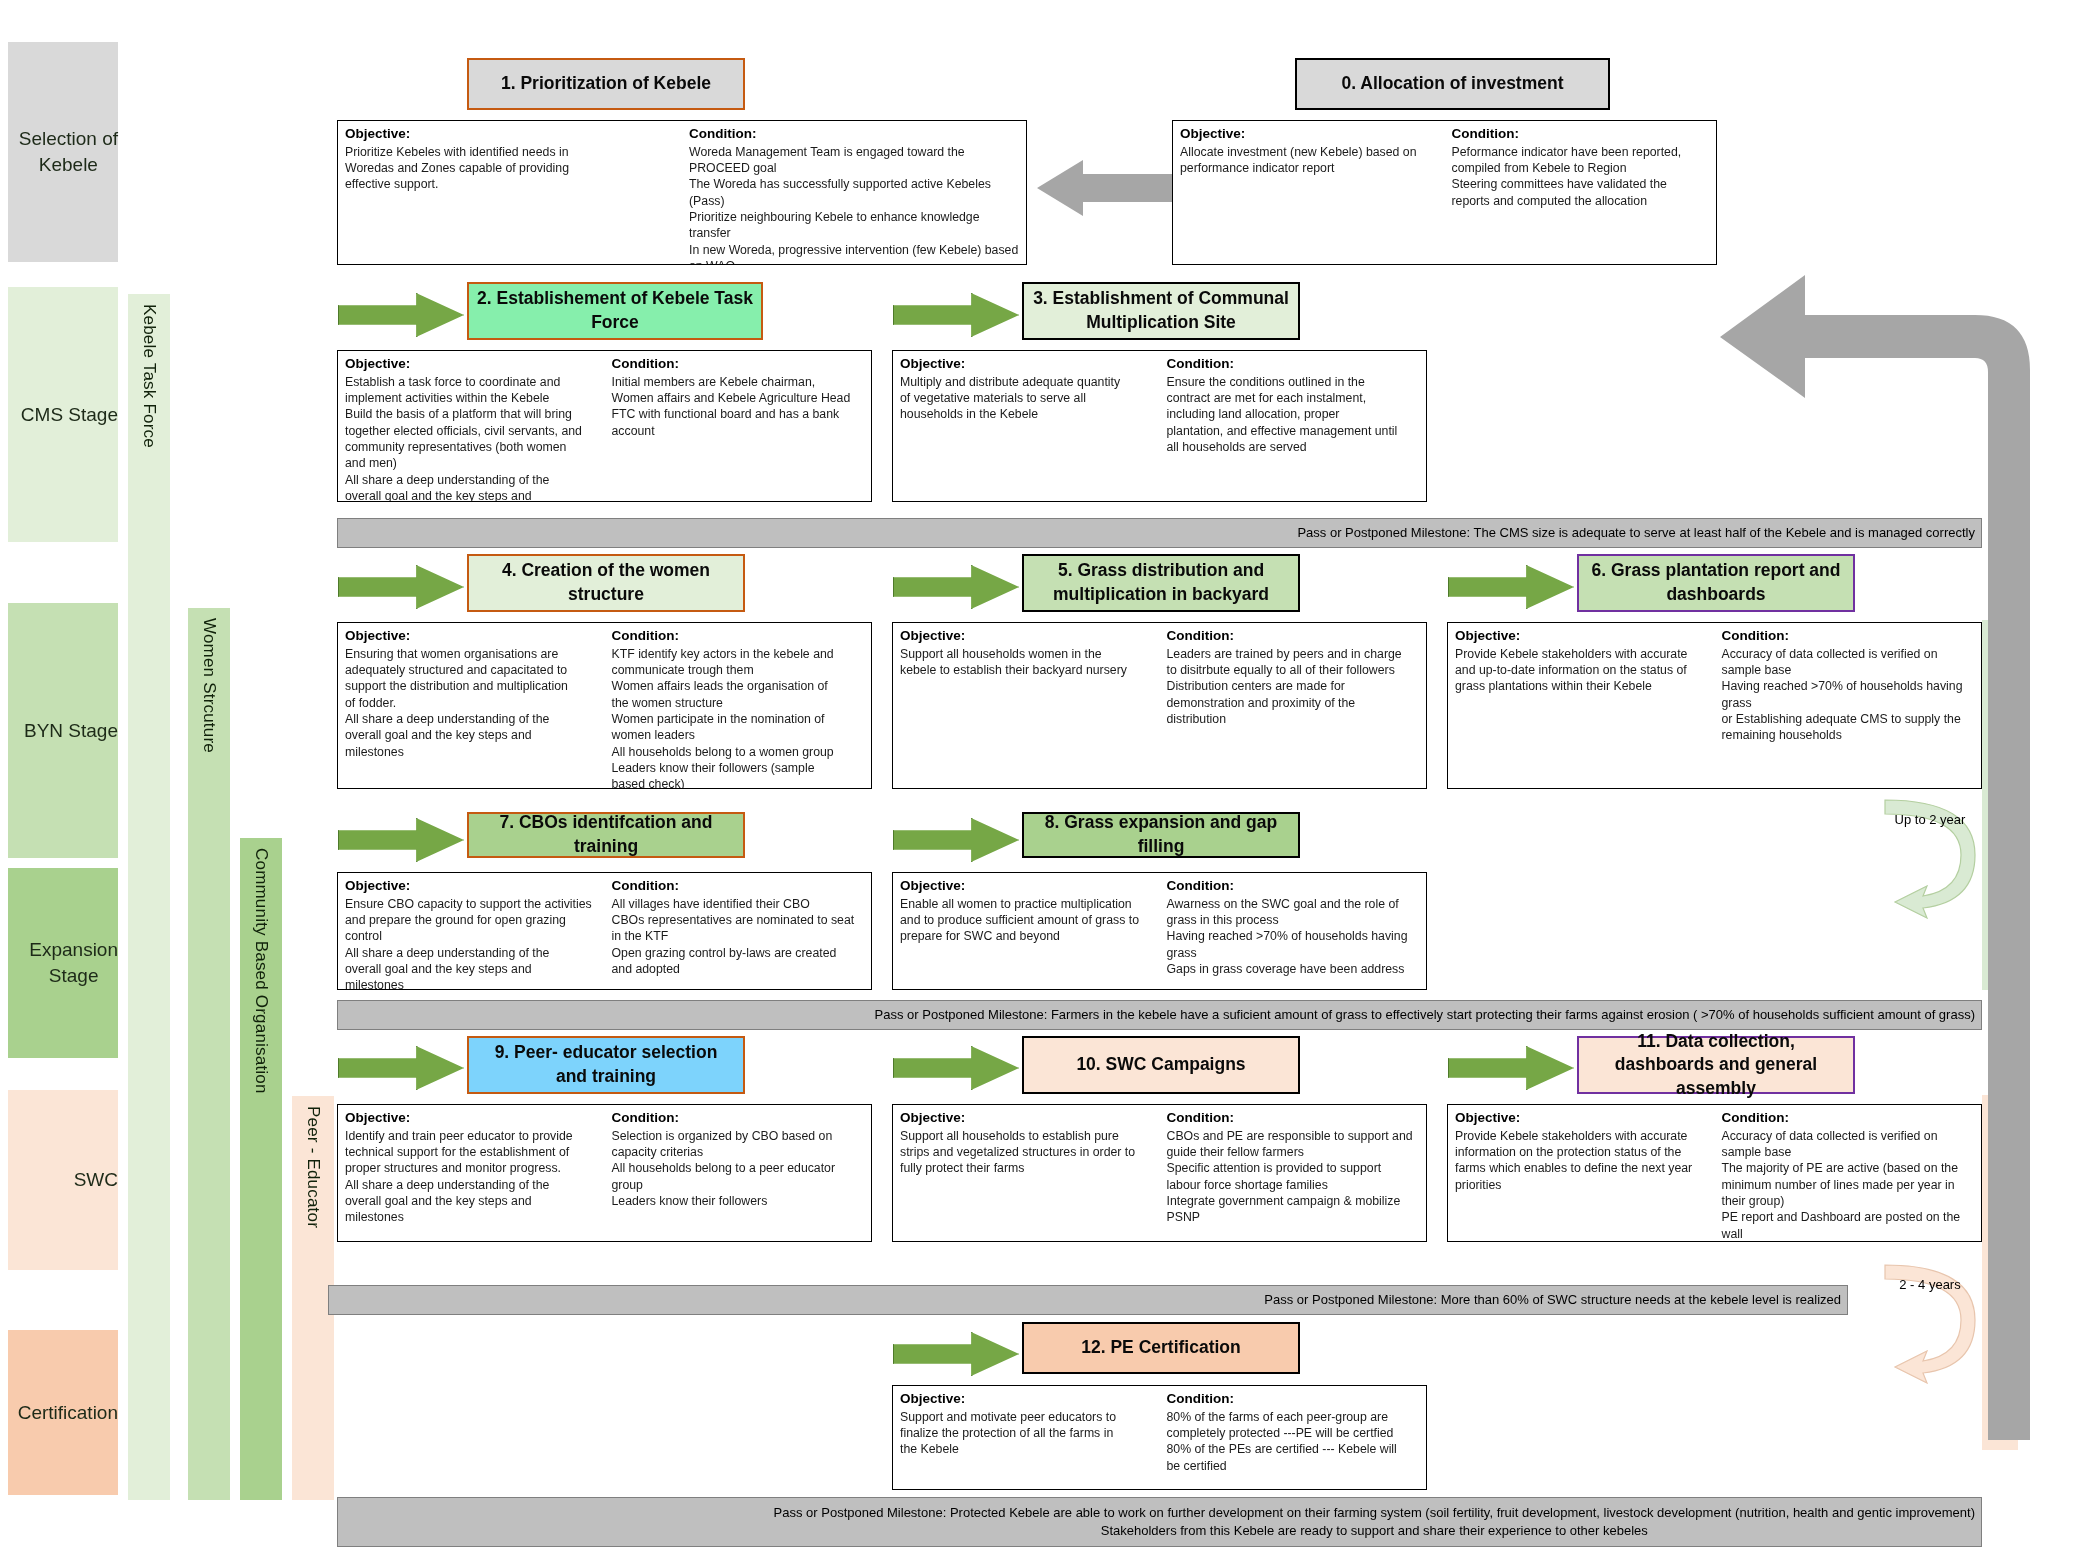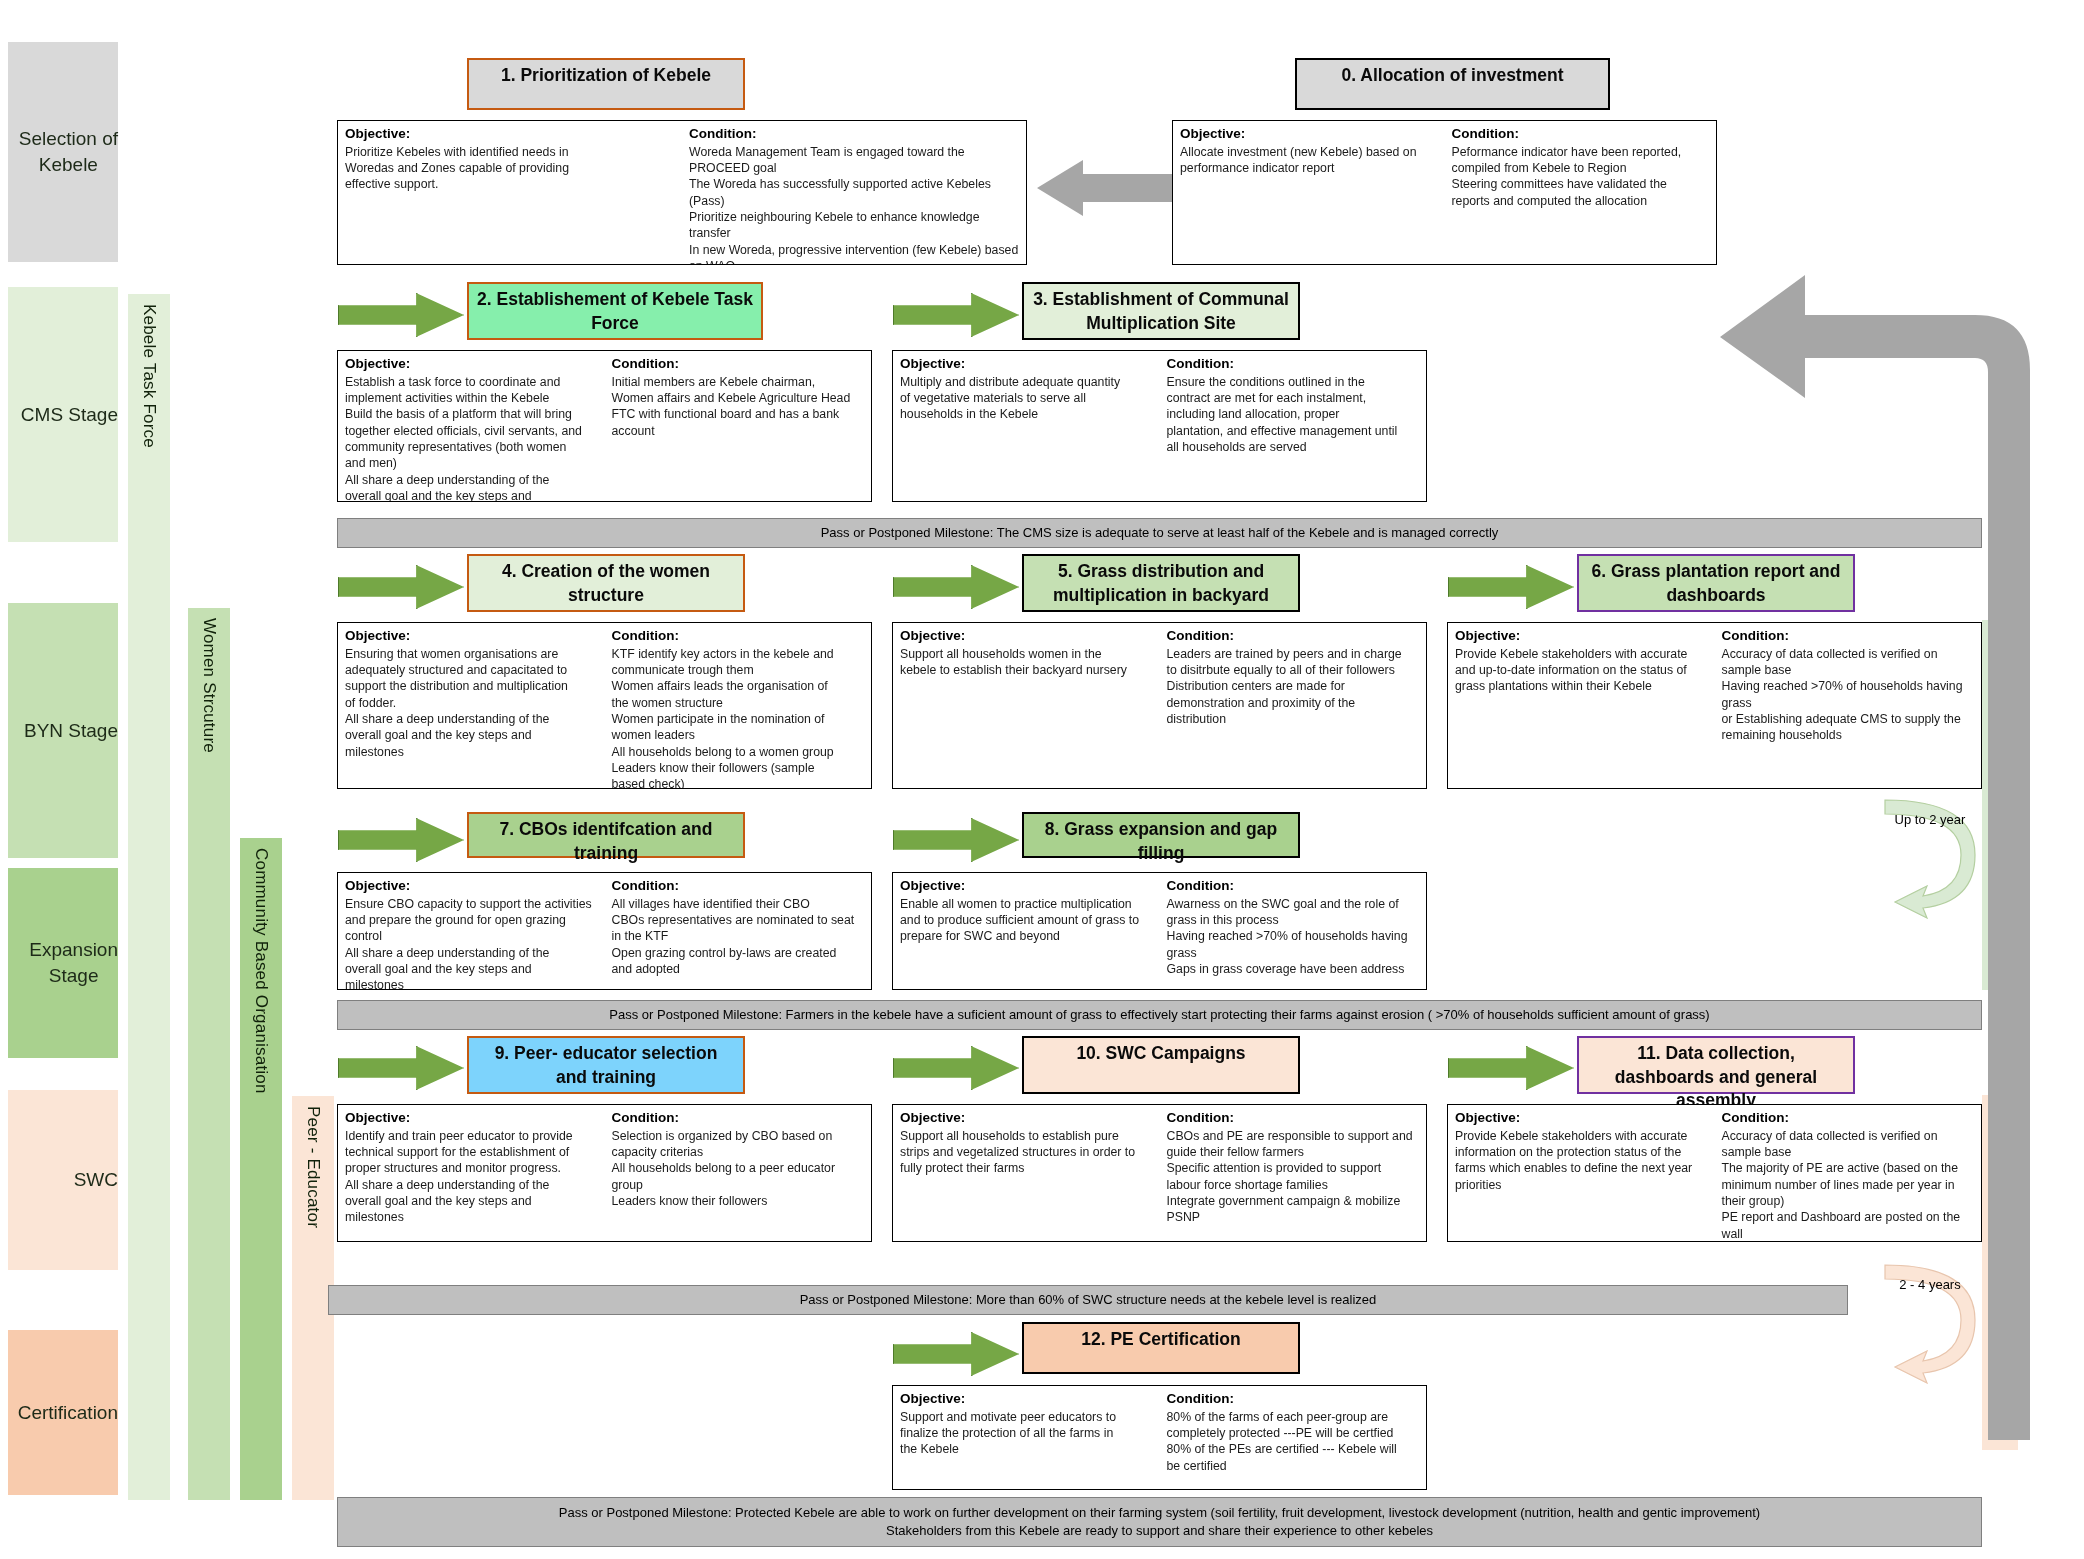--- a/index.html
+++ b/index.html
@@ -25,21 +25,21 @@
     padding-top:10px;
   }
   .vbar span {
     writing-mode:vertical-rl;
     font-size:17px; color:#10210a; white-space:nowrap; letter-spacing:.2px;
   }
 
   
   .step {
     position:absolute;
-    display:flex; justify-content:center;
+    display:flex; align-items:center; justify-content:center;
     text-align:center;
     font-weight:bold; font-size:17.5px; color:#0a0a0a;
     line-height:1.35; padding:4px 8px;
   }
 
   
   .panel {
     position:absolute;
     border:1.4px solid #000;
     background:#fff;
@@ -56,21 +56,21 @@
   .panel p {
     font-size:12.3px; color:#1b1b1b; line-height:1.33;
     white-space:pre-line;
   }
 
   
   .milestone {
     position:absolute;
     background:#bfbfbf;
     border:1.2px solid #7f7f7f;
-    display:flex; align-items:center; justify-content:center;
+    display:flex; align-items:center; justify-content:flex-end;
     text-align:center;
     font-size:13px; color:#000; line-height:1.35; padding:2px 6px;
     white-space:pre-line;
   }
 
   
   .arrow {
     position:absolute;
     background:#76a746;
     border:1px solid #4e7a2a;

